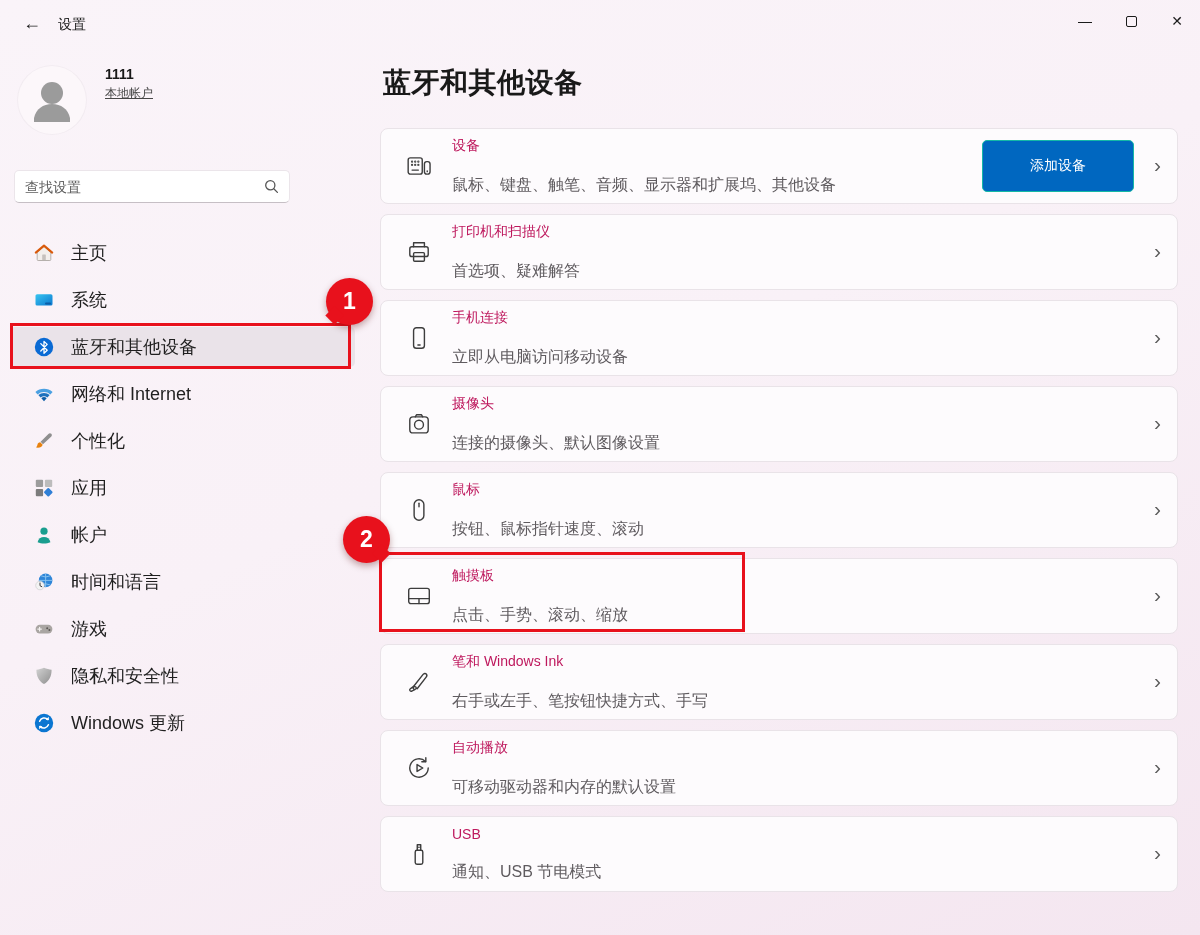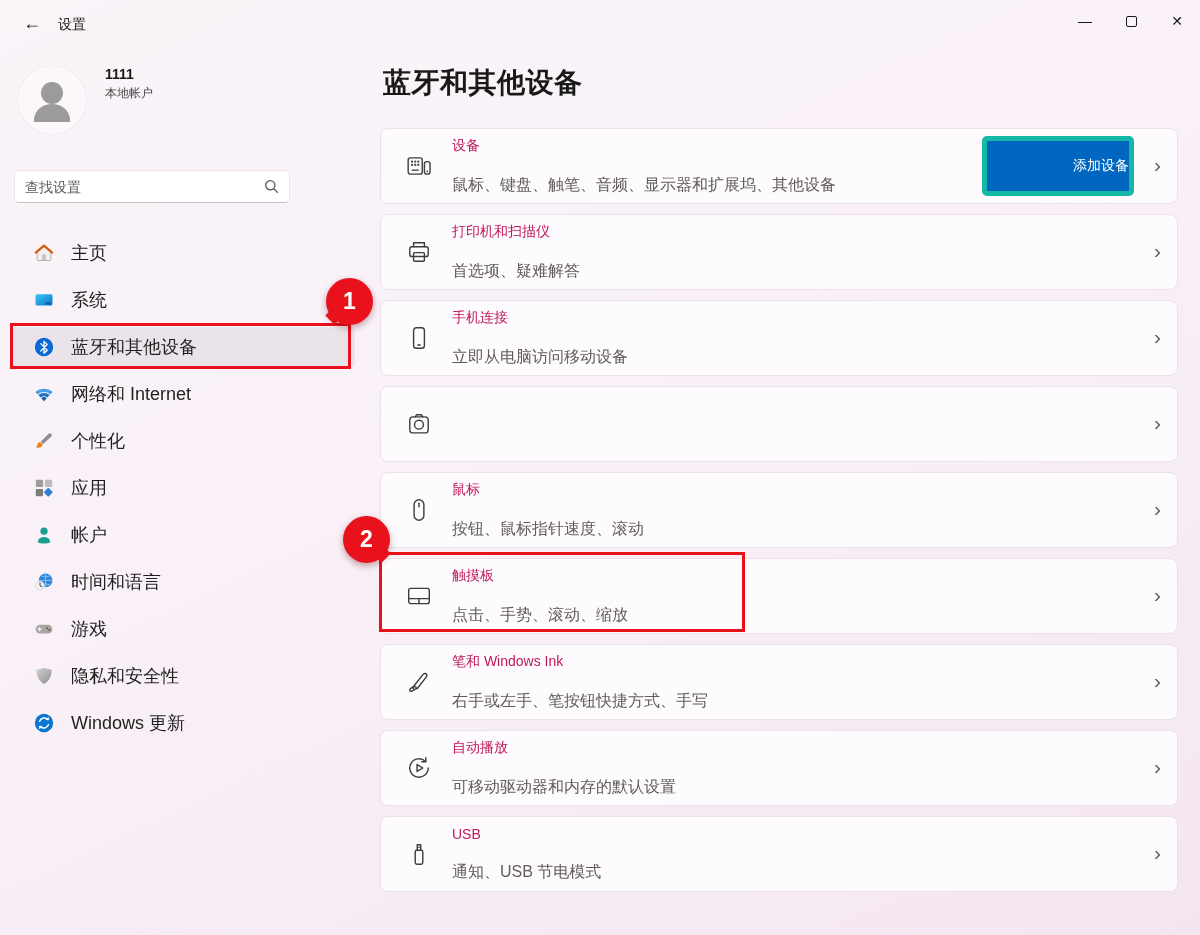--- a/index.html
+++ b/index.html
@@ -19,21 +19,21 @@
     font-size:14px; color:#1b1b1b; cursor:pointer; }
   .max-glyph { width:11px; height:11px; border:1.3px solid #1b1b1b; border-radius:2px; }
 
   
   .profile { position:absolute; left:18px; top:66px; display:flex; align-items:flex-start; }
   .avatar { width:68px; height:68px; border-radius:50%; background:#fcf7fa;
     display:flex; align-items:center; justify-content:center; overflow:hidden;
     box-shadow:0 0 0 1px rgba(0,0,0,0.03); }
   .profile-text { margin-left:19px; }
   .profile-name { font-size:14px; font-weight:bold; color:#191919; }
-  .profile-type { font-size:12px; color:#474747; margin-top:3px; }
+  .profile-type { font-size:12px; color:#474747; margin-top:3px;text-decoration:underline; }
 
   .searchbox { position:absolute; left:14px; top:170px; width:276px; height:33px;
     background:#ffffff; border:1px solid #ebe5ea; border-bottom:1px solid #c6bfc5;
     border-radius:5px; display:flex; align-items:center; padding:0 10px; }
   .searchbox input { flex:1; border:none; outline:none; background:transparent;
     font-size:14px; color:#3a3a3a; font-family:inherit; }
   .searchbox input::placeholder { color:#5d5d5d; opacity:1; }
   .search-icon svg { display:block; }
 
   .side-list { position:absolute; left:10px; top:233px; width:345px; }
@@ -51,22 +51,22 @@
   .cards { position:absolute; left:380px; top:128px; width:798px; }
   .card { height:76px; margin-bottom:10px; background:#fdfbfd; border:1px solid #e9e3e8;
     border-radius:8px; display:flex; align-items:center; padding:0 16px 0 25px; cursor:pointer; }
   .card-icon { width:26px; height:26px; margin-right:20px; flex:none; }
   .card-icon svg { display:block; }
   .card-icon svg * { stroke:#3d3d3d; fill:none; stroke-width:1.3;
     stroke-linecap:round; stroke-linejoin:round; }
   .card-title { font-size:14px; color:#be185d; }
   .card-sub { font-size:16px; color:#5f5b5f; margin-top:20px; }
   .card-right { margin-left:auto; display:flex; align-items:center; }
-  .add-btn { background:var(--accent); border:5px solid #14b8a6; color:#fff; font-size:14px;
-    font-family:inherit; padding:16px 0; width:152px; text-align:right; border-radius:5px;
+  .add-btn { background:var(--accent); border:1px solid #14b8a6; color:#fff; font-size:14px;
+    font-family:inherit; padding:16px 0; width:152px; text-align:center; border-radius:5px;
     margin-right:20px; cursor:pointer; }
   .chevron { font-size:21px; color:#5c5c5c; line-height:1; padding-bottom:3px; }
 
   
   .ann-rect { position:absolute; border:3px solid var(--ann-red); z-index:5; pointer-events:none; }
   #ann-rect-1 { left:10px; top:323px; width:341px; height:46px; }
   #ann-rect-2 { left:379px; top:552px; width:366px; height:80px; }
   .ann-circle { position:absolute; width:47px; height:47px; border-radius:50%;
     background:var(--ann-red); color:#fff; font-size:23px; font-weight:bold; z-index:6;
     display:flex; align-items:center; justify-content:center;
@@ -306,20 +306,24 @@
     </span>
   </div>
     <div class="card">
     <span class="card-icon">
         <svg width="26" height="26" viewBox="0 0 24 24">
           <path d="M8.6 5.4 9.8 3.4h4.4l1.2 2"></path>
           <rect x="3.5" y="5.4" width="17" height="14.8" rx="3"></rect>
           <circle cx="12" cy="12.6" r="4.1"></circle>
         </svg>
       </span>
+    <span class="card-text">
+      <div class="card-title">摄像头</div>
+      <div class="card-sub">连接的摄像头、默认图像设置</div>
+    </span>
     <span class="card-right">
 
       <span class="chevron">›</span>
     </span>
   </div>
     <div class="card">
     <span class="card-icon">
         <svg width="26" height="26" viewBox="0 0 24 24">
           <rect x="7.5" y="2.5" width="9" height="19" rx="4.5"></rect>
           <path d="M12 5.8v3.2"></path>

